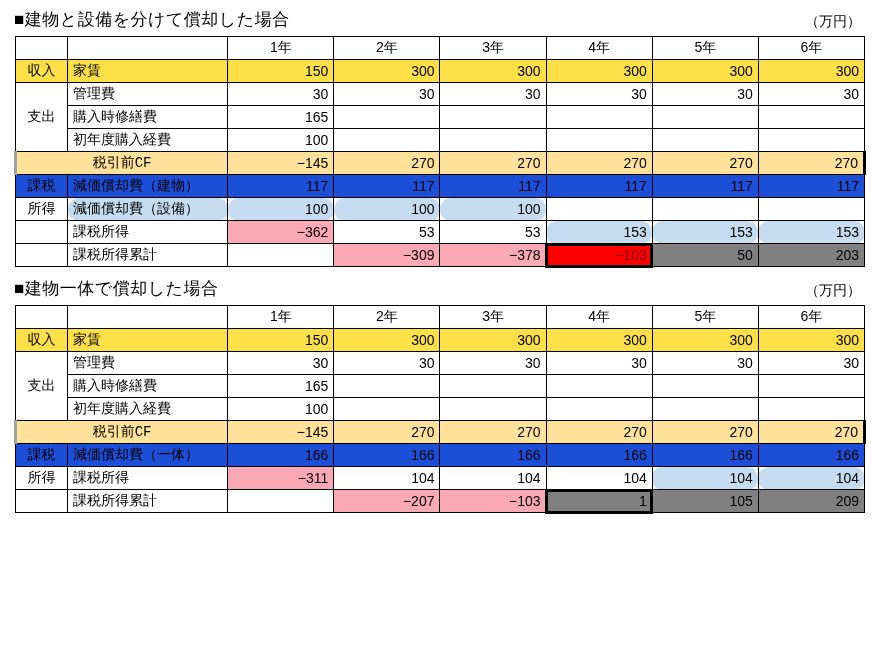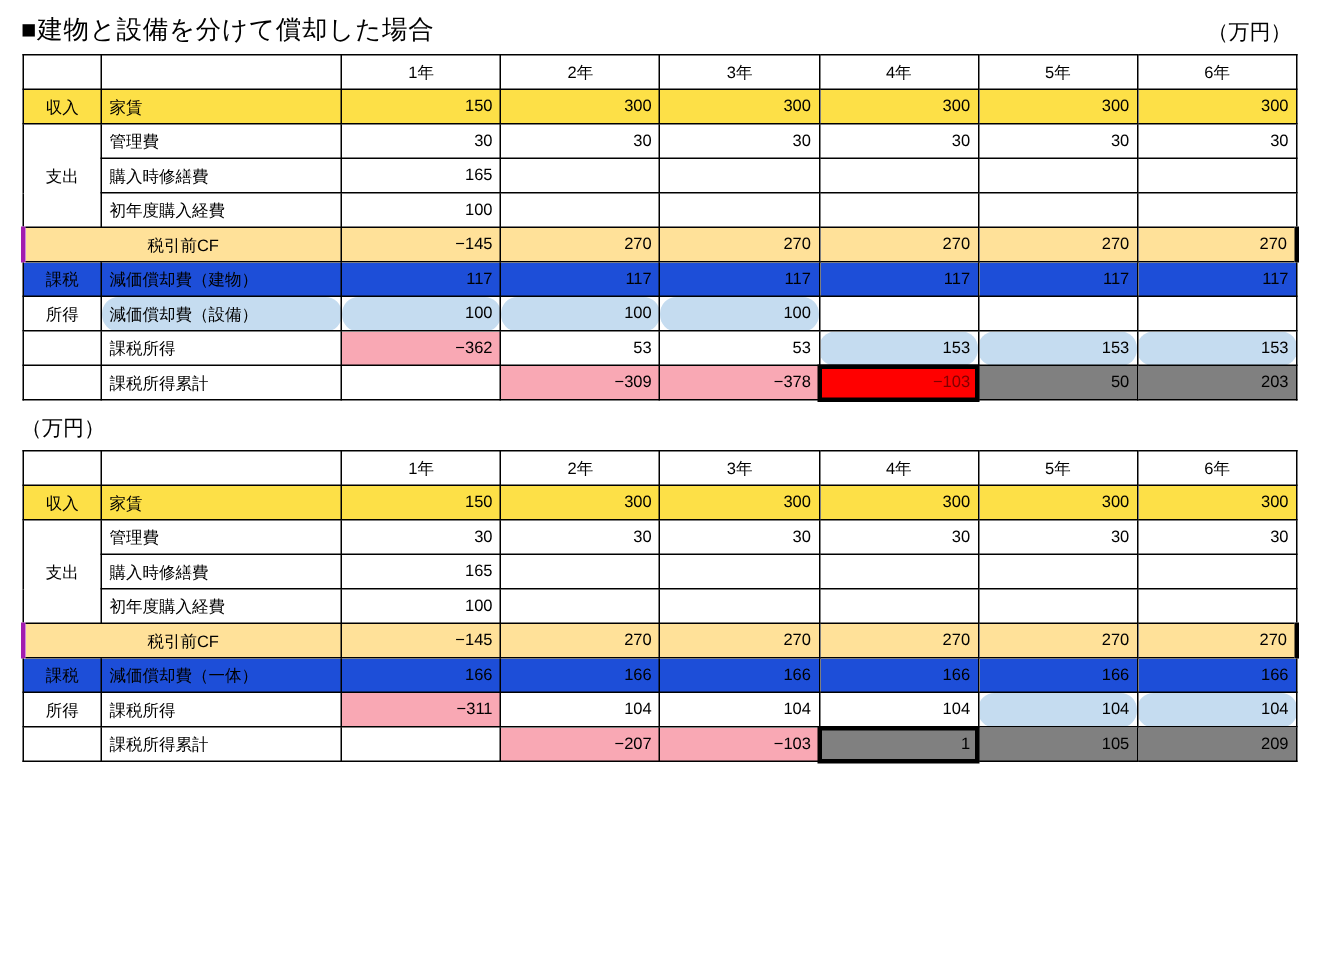--- a/index.html
+++ b/index.html
@@ -36,21 +36,21 @@
     letter-spacing: 0.5px;
   }
   .unit {
     font-size: 14px;
     padding-right: 6px;
   }
   table.grid {
     border-collapse: collapse;
     table-layout: fixed;
     width: 852px;
-    font-size: 11px;
+    font-size: 14px;
   }
   table.grid td {
     border: 1px solid #000000;
     height: 22px;
     padding: 0 5px;
     overflow: hidden;
     white-space: nowrap;
   }
   
   col.c-lab1 { width: 52px; }
@@ -71,21 +71,22 @@
   .fill-pink   { background: #f9a8b4; }
   .fill-red    { background: #ff0000; color: #7f0000; }
   .fill-gray   { background: #808080; }
 
   
   .cf-row td {
     border-top: 3px solid #000000;
     border-bottom: 3px solid #000000;
   }
   .cf-row td:first-child {
-    border-left: 3px solid #a21caf;
+    border-left: 3px solid #a3a3a3;
+    font-family: Liberation Mono, monospace;
   }
   .cf-row td:last-child {
     border-right: 3px solid #000000;
   }
   .thick-box {
     outline: 3px solid #000000;
     outline-offset: -2px;
   }
   .vmid { vertical-align: middle; }
 </style>
@@ -217,20 +218,21 @@
           <td class="num fill-red thick-box">−103</td>
           <td class="num fill-gray">50</td>
           <td class="num fill-gray">203</td>
         </tr>
       </tbody>
     </table>
   </div>
 
   <div class="block">
     <div class="block-head">
+      <div class="block-title">■建物一体で償却した場合</div>
       <div class="unit">（万円）</div>
     </div>
 
     <table class="grid">
       <colgroup>
         <col class="c-lab1">
           <col class="c-lab2">
         <col class="c-yr">
           <col class="c-yr">
           <col class="c-yr">

